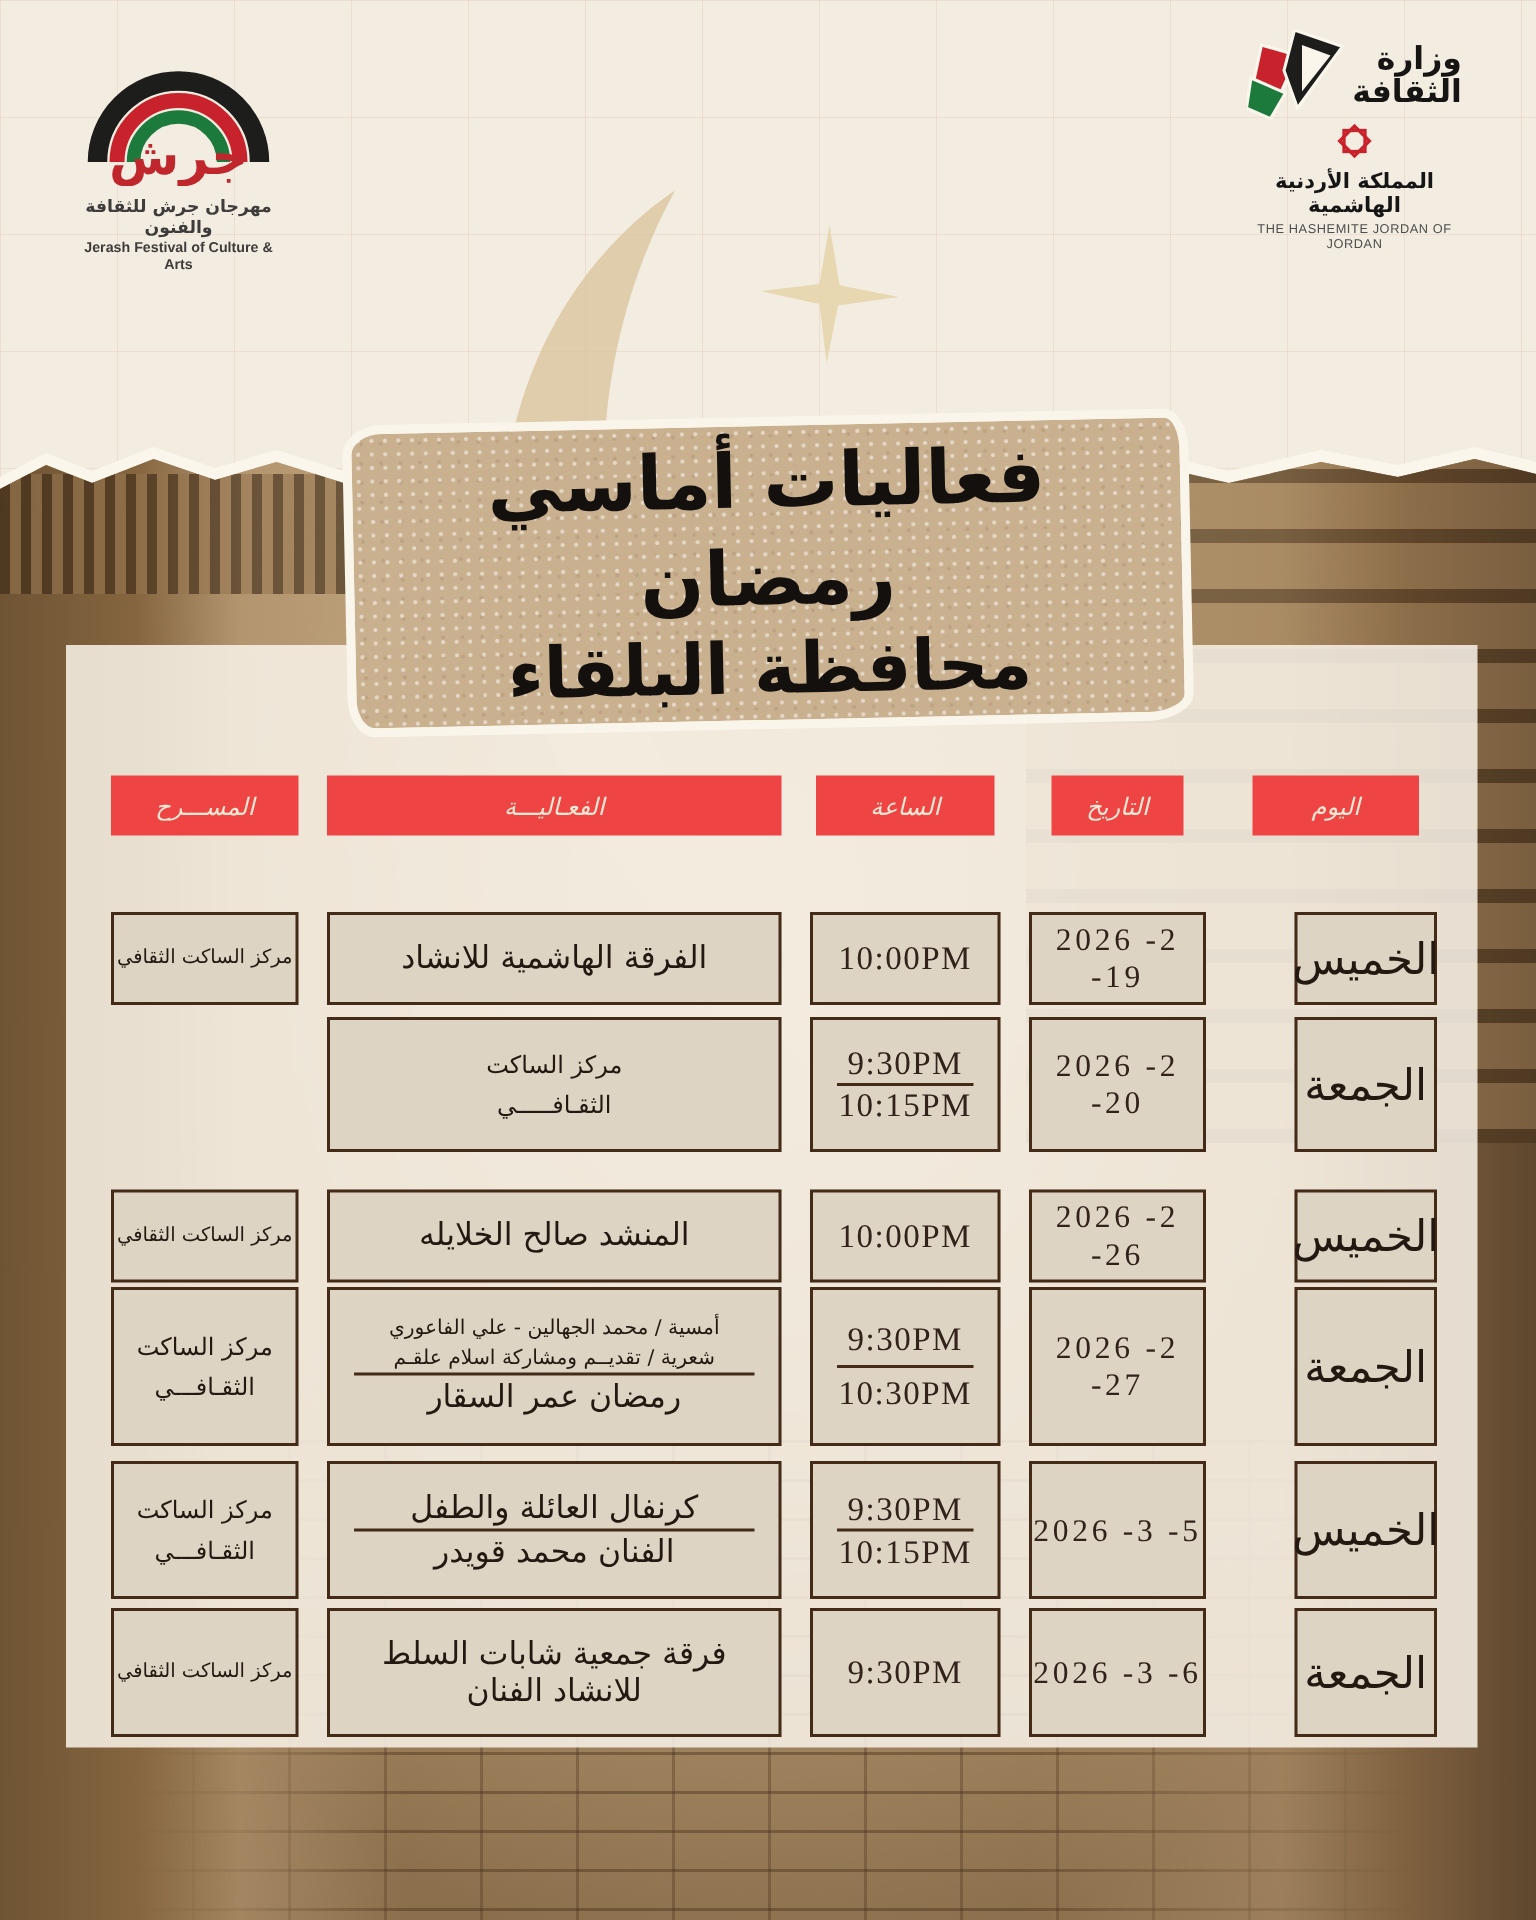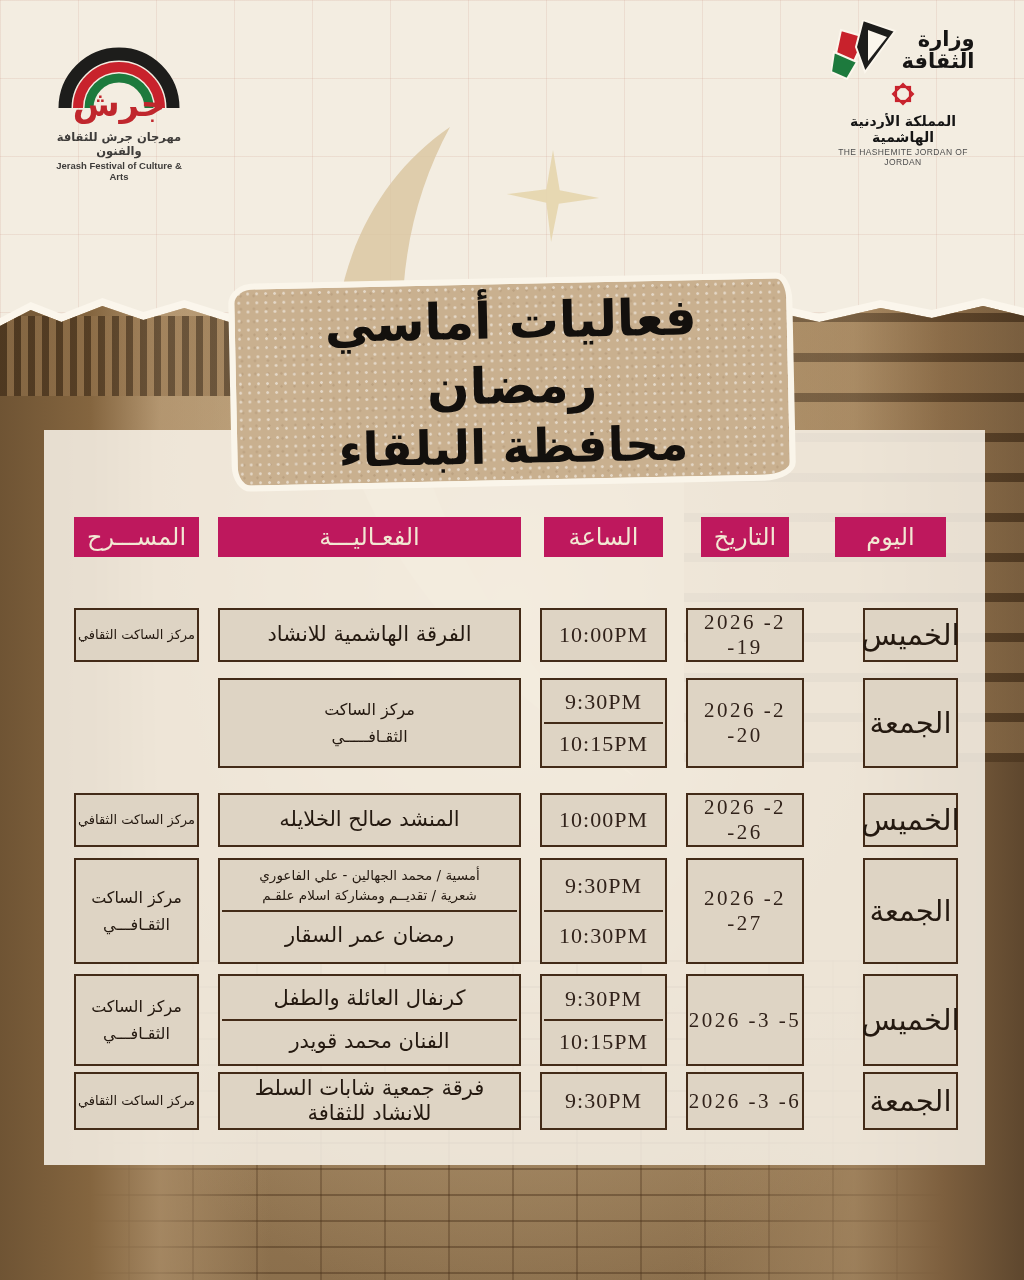--- a/index.html
+++ b/index.html
@@ -91,32 +91,32 @@
   #plaque .l2{font-size:47px;font-weight:bold;color:#13100d;line-height:1.2;}
 
   
   #table{left:74px;top:517px;width:884px;z-index:6;}
   .trow{
     direction:rtl;display:grid;
     grid-template-columns:135px 118px 127px 303px 125px;
     column-gap:19px;align-items:stretch;
   }
   .hbox{
-    background:#be185d;color:#f2e8d3;height:40px;
+    background:#ef4444;color:#f2e8d3;height:40px;
     display:flex;align-items:center;justify-content:center;
-    font-size:24px;align-self:center;
+    font-size:16px;align-self:center;font-style:italic;
   }
   .cell{
     background:#ded4c4;border:2px solid #432b18;box-sizing:border-box;
     display:flex;align-items:center;justify-content:center;
     color:#241910;text-align:center;
   }
   .day-cell{font-size:29px;margin-left:40px;}
   .date-cell{direction:ltr;font-family:"Liberation Serif","DejaVu Serif",serif;font-size:21px;letter-spacing:2.5px;color:#31221a;}
-  .stack{flex-direction:column;padding:2px;align-items:stretch;}
+  .stack{flex-direction:column;padding:16px;align-items:stretch;}
   .sub{flex:1;display:flex;align-items:center;justify-content:center;}
   .sub + .sub{border-top:2px solid #432b18;}
   .time-sub{direction:ltr;font-family:"Liberation Serif","DejaVu Serif",serif;font-size:22px;letter-spacing:1px;color:#31221a;}
   .event-sub{font-size:21px;flex-direction:column;line-height:1.2;}
   .event-sub.small{font-size:13.5px;line-height:1.45;}
   .venue-cell{flex-direction:column;font-size:13px;line-height:1.6;}
   .venue-cell.two{font-size:16px;line-height:1.7;}
 </style>
 </head>
 <body>
@@ -265,21 +265,21 @@
         </div>
       </div>
       <div class="trow" style="margin-top: 6px; height: 46px;">
         <div class="cell day-cell">الجمعة</div>
         <div class="cell date-cell">2026 -3 -6</div>
         <div class="cell stack">
           <div class="sub time-sub">9:30PM</div>
         </div>
         <div class="cell stack">
           <div class="sub event-sub">
-            <div>فرقة جمعية شابات السلط للانشاد للثقافة</div>
+            <div>فرقة جمعية شابات السلط للانشاد الفنان</div>
           </div>
         </div>
         <div class="cell venue-cell">
           <div>مركز الساكت الثقافي</div>
         </div>
       </div>
     </div>
 </div>
 
 </body></html>

